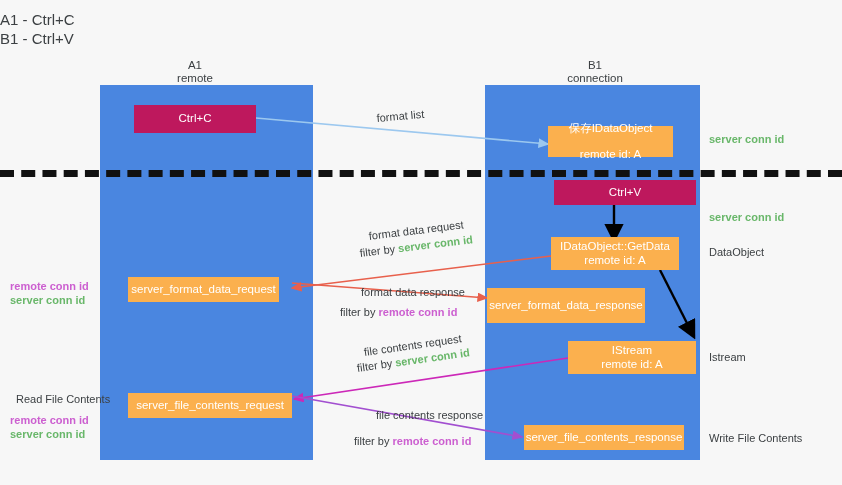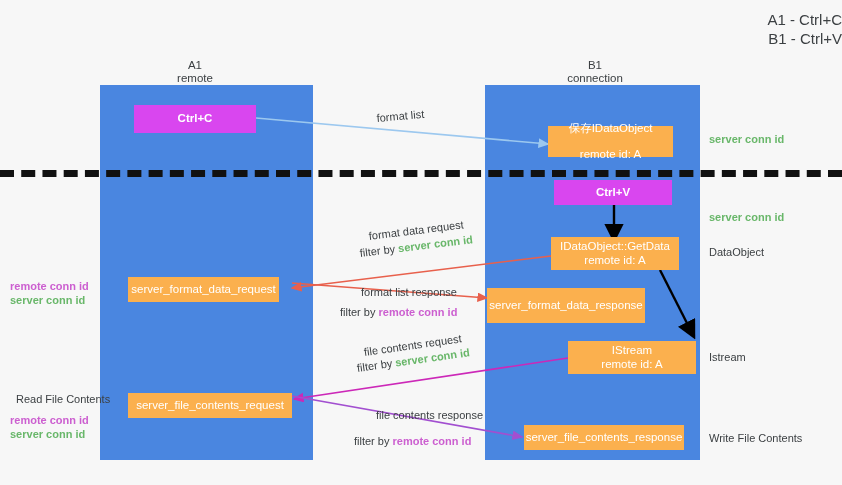--- a/index.html
+++ b/index.html
@@ -8,36 +8,36 @@
     background:#f7f7f7;
     font-family:"Liberation Sans","DejaVu Sans",sans-serif;
     position:relative;
     overflow:hidden;
     color:#333;
   }
   #stage{position:absolute;left:0;top:0;width:842px;height:485px;}
   svg#wires{position:absolute;left:0;top:0;width:842px;height:485px;pointer-events:none;}
 
   .title{
-    position:absolute;width:100%;text-align:right;
+    position:absolute;width:100%;text-align:left;
     font-size:15px;color:#3c4043;line-height:19px;
   }
   .lane{
     position:absolute;background:#4a86e0;
   }
   .lane-head{
     position:absolute;text-align:center;font-size:11.5px;color:#3c4043;line-height:13px;
   }
   .box{
     position:absolute;box-sizing:border-box;
     display:flex;align-items:center;justify-content:center;
     flex-direction:column;
     color:#ffffff;font-size:11.5px;line-height:13.5px;text-align:center;
   }
-  .box.green{background:#d946ef;font-weight:bold;}
+  .box.green{background:#be185d;}
   .box.orange{background:#fbb04e;}
   .mlabel{
     position:absolute;font-size:11px;color:#3c4043;line-height:14px;
     white-space:nowrap;
   }
   .mlabel.rot{transform-origin:left top;}
   .srv{color:#69b76a;font-weight:bold;}
   .rem{color:#cc5fd0;font-weight:bold;}
   .side{
     position:absolute;font-size:11px;line-height:14px;white-space:nowrap;
@@ -114,21 +114,21 @@
 
   <div class="box orange" style="left:128px;top:393px;width:164px;height:25px;">
     <span>server_file_contents_request</span>
   </div>
 
   <div class="box orange" style="left:548px;top:126px;width:125px;height:31px;gap:13px;">
     <span>保存IDataObject</span>
     <span>remote id: A</span>
   </div>
 
-  <div class="box green" style="left:554px;top:180px;width:118px;height:25px;justify-content:center;">
+  <div class="box green" style="left:554px;top:180px;width:142px;height:25px;justify-content:center;">
     <span>Ctrl+V</span>
   </div>
 
   <div class="box orange" style="left:551px;top:237px;width:128px;height:33px;">
     <span>IDataObject::GetData</span>
     <span>remote id: A</span>
   </div>
 
   <div class="box orange" style="left:487px;top:288px;width:158px;height:35px;">
     <span>server_format_data_response</span>
@@ -143,21 +143,21 @@
     <span>server_file_contents_response</span>
   </div>
 
   <div class="mlabel rot" style="left:376px;top:111px;transform:rotate(-5deg);">format list</div>
 
   <div class="mlabel rot" style="left:368px;top:229px;transform:rotate(-7deg);">format data request</div>
   <div class="mlabel rot" style="left:359px;top:246px;transform:rotate(-7deg);">
     <span>filter by </span><span class="srv">server conn id</span>
   </div>
 
-  <div class="mlabel" style="left:361px;top:285px;">format list response</div>
+  <div class="mlabel" style="left:361px;top:285px;">format data response</div>
   <div class="mlabel" style="left:340px;top:305px;">
     <span>filter by </span><span class="rem">remote conn id</span>
   </div>
 
   <div class="mlabel rot" style="left:363px;top:345px;transform:rotate(-8deg);">file contents request</div>
   <div class="mlabel rot" style="left:356px;top:361px;transform:rotate(-8deg);">
     <span>filter by </span><span class="srv">server conn id</span>
   </div>
 
   <div class="mlabel" style="left:376px;top:408px;">file contents response</div>

